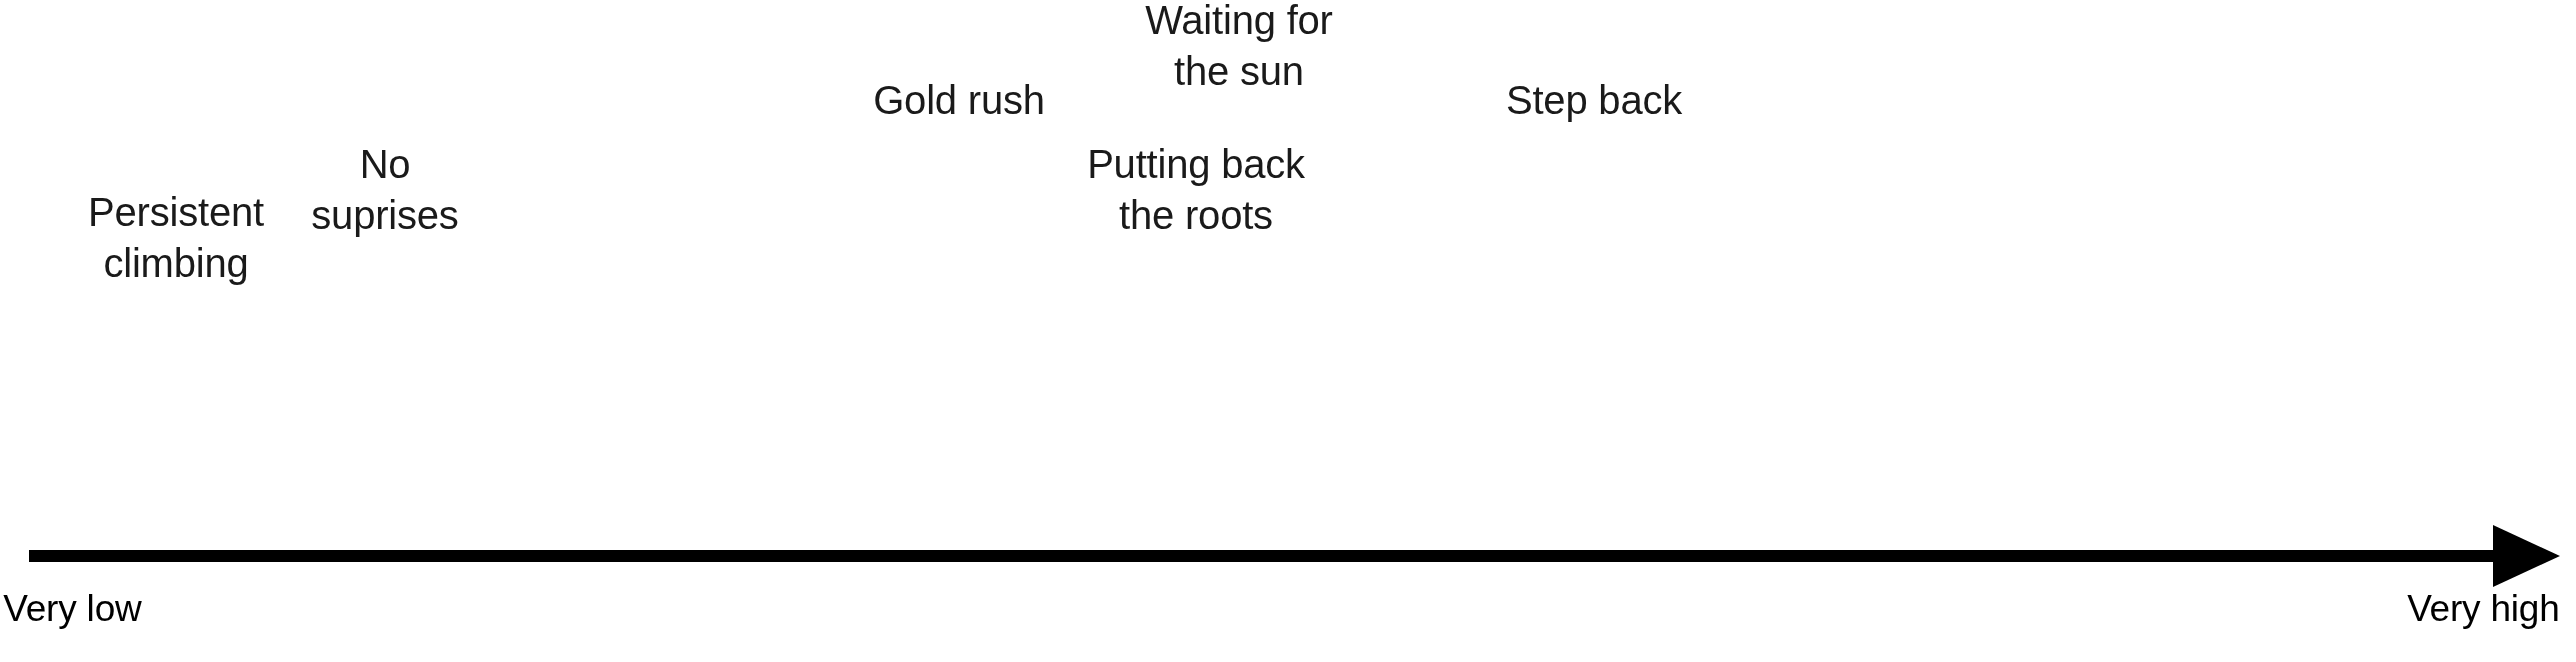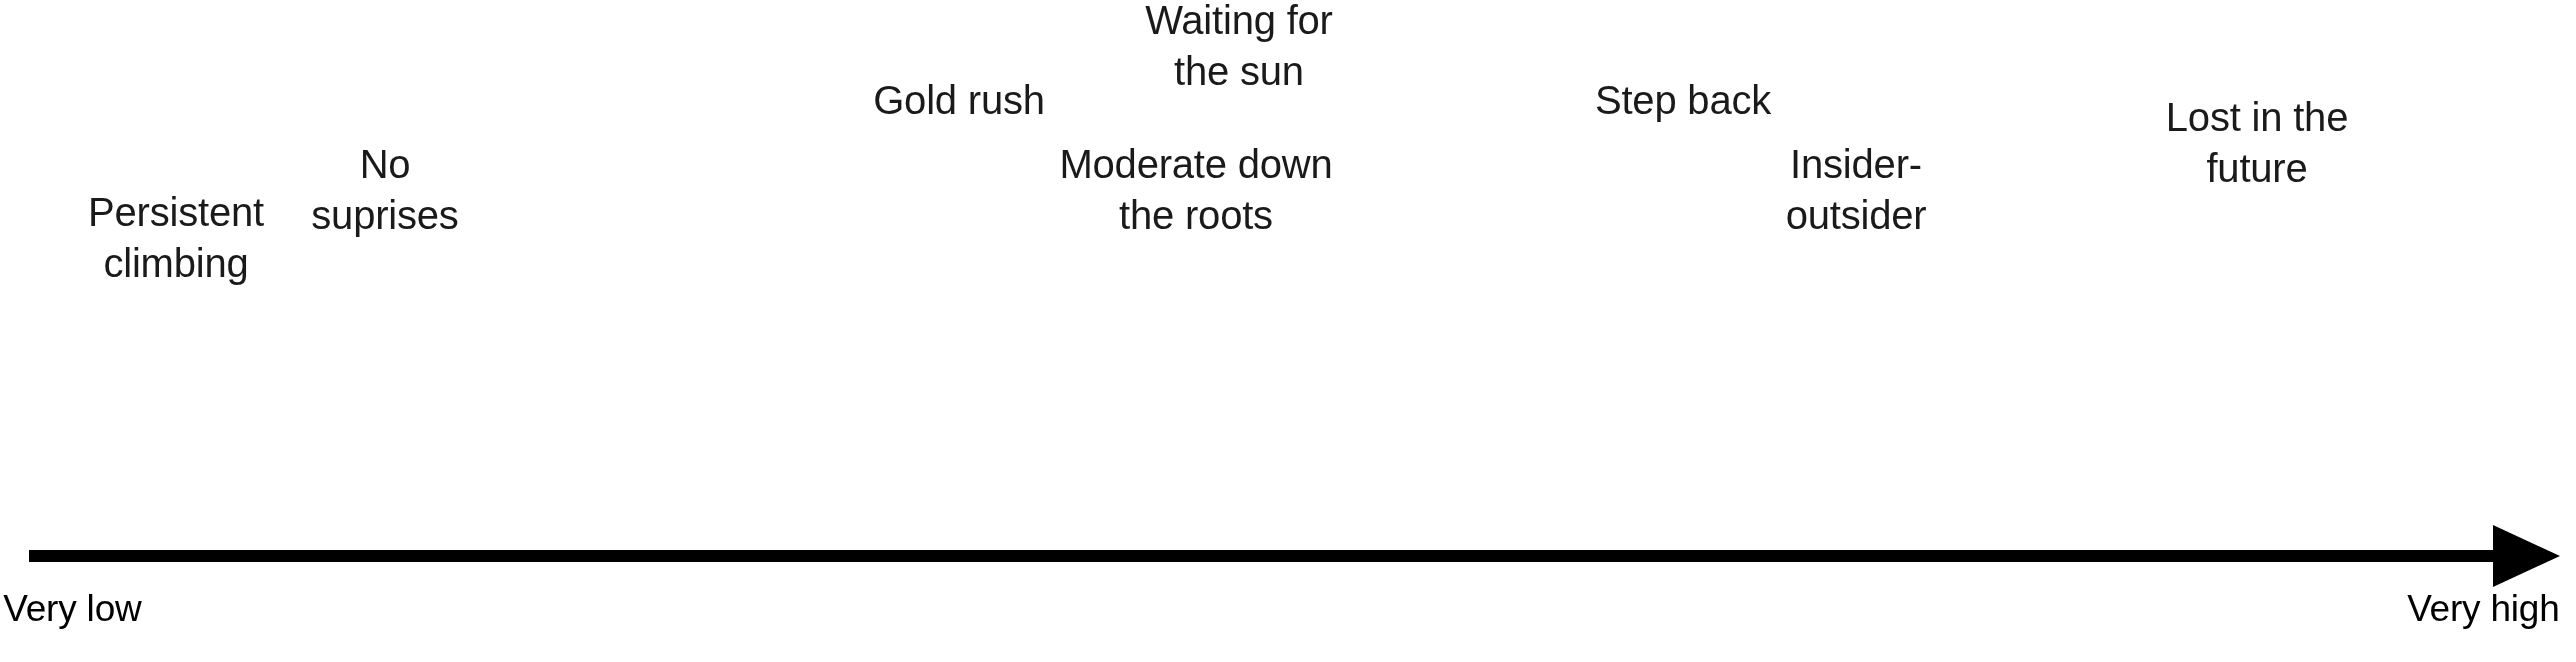--- a/index.html
+++ b/index.html
@@ -65,30 +65,26 @@
 climbing</div>
 
   <div class="scenario" style="left:959px; top:75px;">Gold rush</div>
 
   <div class="scenario" style="left:385px; top:139px;">No
 suprises</div>
 
   <div class="scenario" style="left:1239px; top:-4.9px;">Waiting for
 the sun</div>
 
-  <div class="scenario" style="left:1196px; top:139px;">Moderate down
+  <div class="scenario" style="left:1196px; top:139px;">Putting back
 the roots</div>
 
-  <div class="scenario" style="left:1683px; top:75px;">Step back</div>
+  <div class="scenario" style="left:1594px; top:75px;">Step back</div>
 
-  <div class="scenario" style="left:1856px; top:139px;">Insider-
-outsider</div>
 
-  <div class="scenario" style="left:2257px; top:92px;">Lost in the
-future</div>
 
   <div class="axis-line" style="left:29px; top:550px; width:2469px; height:12.3px;"></div>
   <div class="axis-head" style="left:2493px; top:525px;"></div>
 
   <div class="axis-label left" style="top:587px;">Very low</div>
 
 
   <div class="axis-label right" style="top:587px;margin-left:16px;">Very high</div>
 
 </div>

